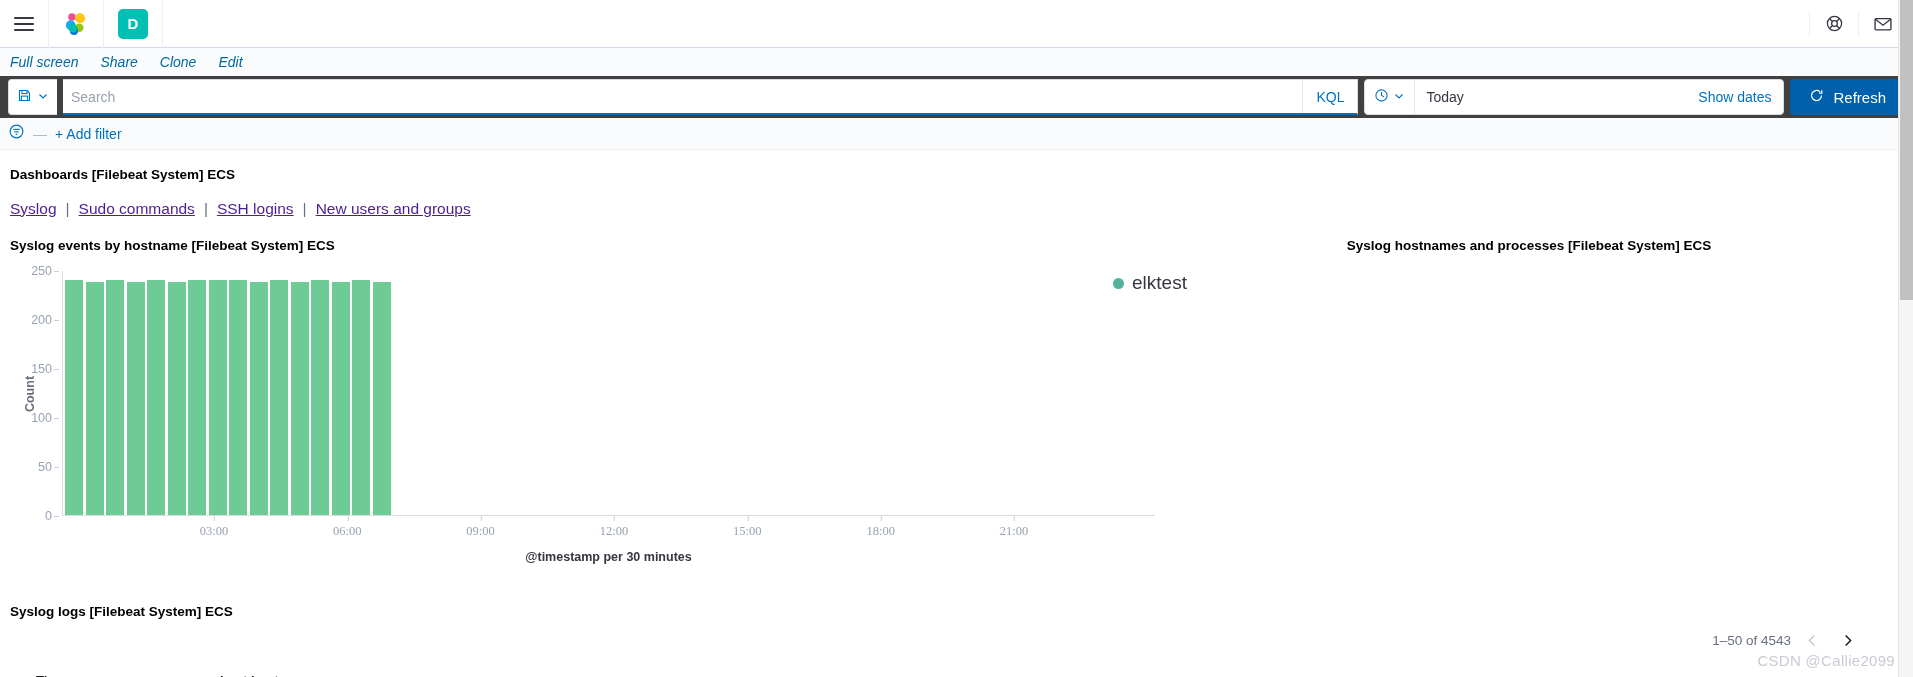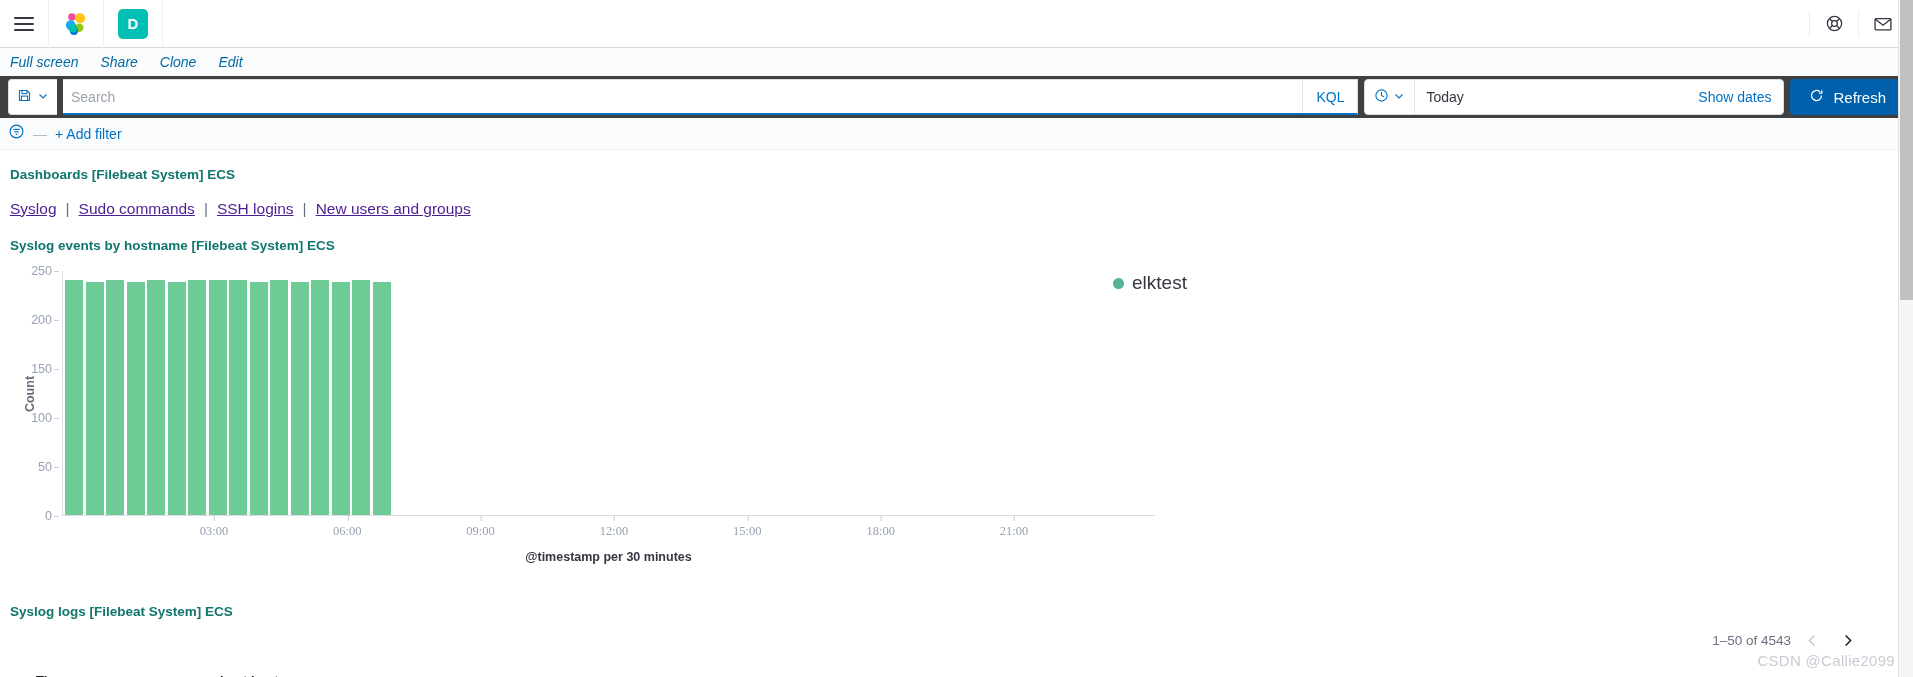--- a/index.html
+++ b/index.html
@@ -125,21 +125,21 @@
     padding: 0 10px 0 8px;
     border-bottom: 1px solid #eef0f3;
   }
   .filter-dash { color:#b4bac4; font-size: 14px; }
   .add-filter { color:#0071c2; font-size:14px; cursor:pointer; }
 
   
   .dash-body { padding: 10px 10px 0 10px; position: relative; }
 
   .panel-title {
-    font-size: 13.5px; font-weight: 700; color:#0f766e;
+    font-size: 13.5px; font-weight: 700; color:#000000;
     margin: 0 0 2px 0;
   }
   .md-panel { padding: 7px 0 0 0; }
   .md-links {
     margin-top: 18px; font-size: 15.5px; color:#343741;
     display:flex; align-items:center; gap: 9px;
   }
   .md-link { color:#4c1d95; text-decoration: underline; cursor:pointer; }
   .md-pipe { color:#69707d; }
 
@@ -424,20 +424,21 @@
           </div>
         <div class="x-axis-label">@timestamp per 30 minutes</div>
 
         <div class="legend">
           <span class="legend-dot" id="legend-dot" style="background: rgb(84, 179, 153);"></span>
           <span>elktest</span>
         </div>
       </div>
 
       <div class="viz-right">
+        <div class="panel-title viz-right-title">Syslog hostnames and processes [Filebeat System] ECS</div>
       </div>
     </div>
 
     <div class="table-panel">
       <div class="panel-title">Syslog logs [Filebeat System] ECS</div>
 
       <div class="pagination">
         <span>1–50 of 4543</span>
         <span class="page-btn disabled">
           <svg width="15" height="15" viewBox="0 0 24 24" fill="none" stroke="currentColor" stroke-width="2.4">

